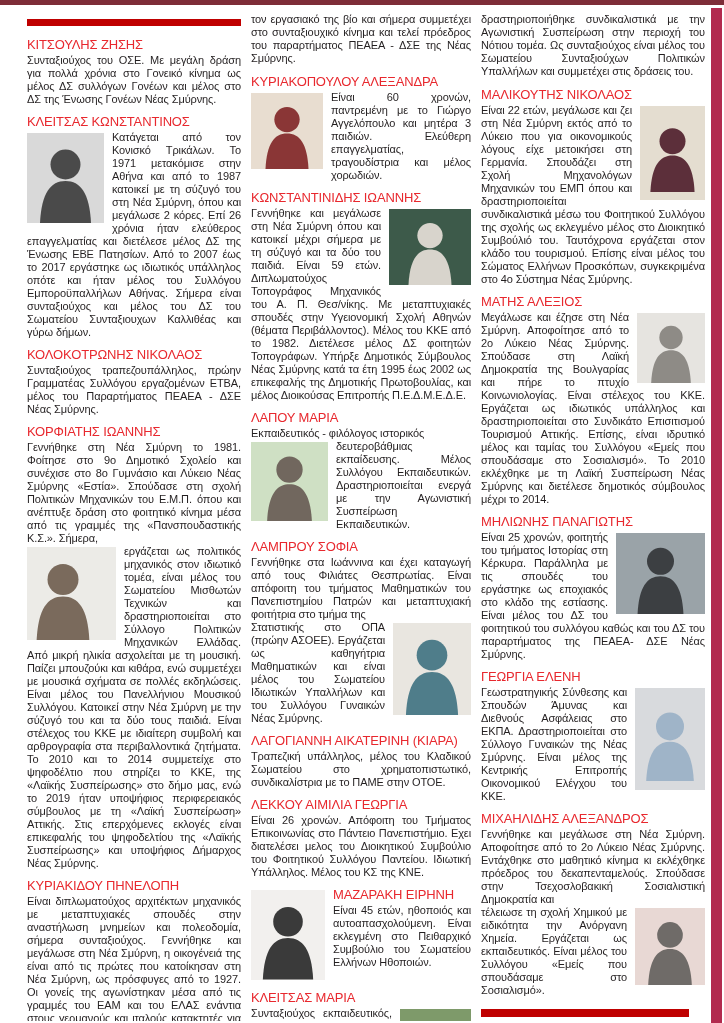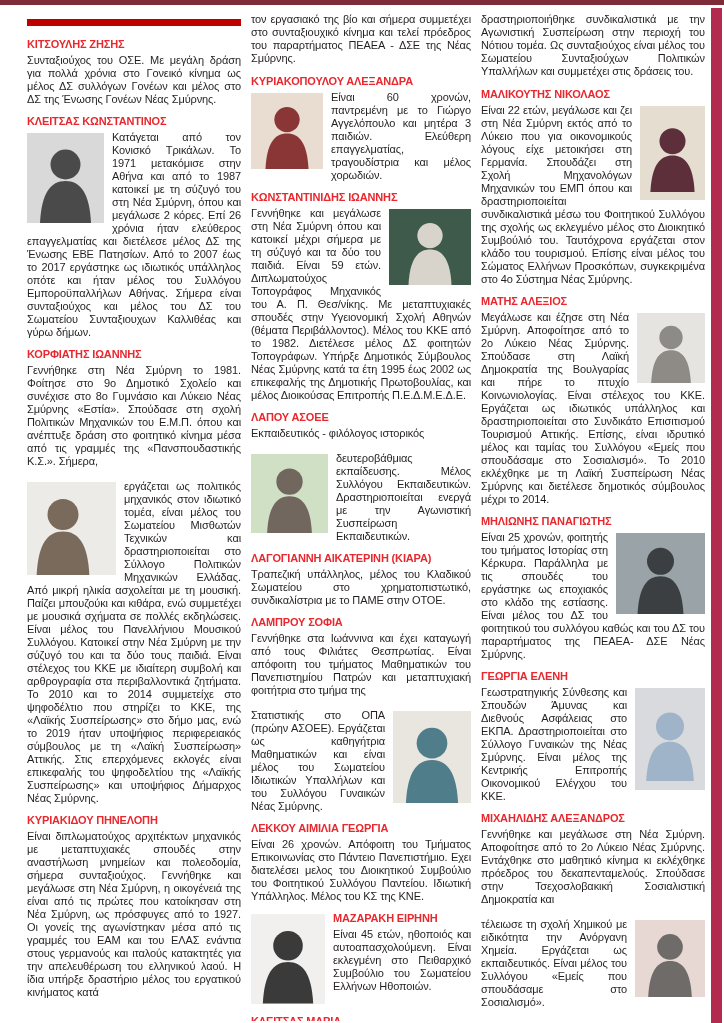--- a/index.html
+++ b/index.html
@@ -18,28 +18,28 @@
   .col-2 { width:220px; }
   .col-3 { width:224px; }
 
   .lead-bar { height:7px; width:100%; background:#bf0000; margin:6px 0 12px; }
   .end-bar { height:8px; width:208px; background:#bf0000; margin-top:12px; clear:both; }
 
   .entry { margin-bottom:9px; }
   .entry::after { content:""; display:block; clear:both; }
   .entry h3 {
     margin:0 0 3px; padding:0;
-    font-size:11px; font-weight:bold; color:#e8282e;
+    font-size:13px; font-weight:normal; color:#e8282e;
     letter-spacing:-0.15px; line-height:13px;
   }
   .bio {
     margin:0; font-size:11px; line-height:13px; color:#231f20;
     text-align:justify; letter-spacing:-0.1px;
   }
-  .bio + .bio-block, .bio-block + .bio { margin-top:12px; }
+  .bio + .bio-block, .bio-block + .bio { margin-top:0; }
   .cont { margin-bottom:10px; }
 
   .photo { position:relative; overflow:hidden; background:#ddd; }
   .photo svg { display:block; width:100%; height:100%; }
   .ph-left  { float:left;  margin:2px 8px 2px 0; }
   .ph-right { float:right; margin:2px 0 2px 8px; }
 
   .ph-kleitsas      { width:77px;  height:90px;  background:#d9d9d9; color:#4a4a4a; }
   .ph-korfiatis     { width:106px; height:93px;  background:#ecebe7; color:#7a6a5c; margin-left:-17px; }
   .ph-kyriakopoulou { width:72px;  height:76px;  background:#e8ddd0; color:#8a3636; }
@@ -77,20 +77,24 @@
           <div class="photo ph-left ph-kleitsas">
             <svg viewBox="0 0 100 120" xmlns="http://www.w3.org/2000/svg">
                 <circle cx="50" cy="42" r="20" fill="currentColor"></circle>
                 <path d="M50 64 C30 64 18 80 16 120 L84 120 C82 80 70 64 50 64 Z" fill="currentColor"></path>
               </svg>
           </div>
           <p class="bio">Κατάγεται από τον Κονισκό Τρικάλων. Το 1971 μετακόμισε στην Αθήνα και από το 1987 κατοικεί με τη σύζυγό του στη Νέα Σμύρνη, όπου και μεγάλωσε 2 κόρες. Επί 26 χρόνια ήταν ελεύθερος επαγγελματίας και διετέλεσε μέλος ΔΣ της Ένωσης ΕΒΕ Πατησίων. Από το 2007 έως το 2017 εργάστηκε ως ιδιωτικός υπάλληλος οπότε και ήταν μέλος του Συλλόγου Εμποροϋπαλλήλων Αθήνας. Σήμερα είναι συνταξιούχος και μέλος του ΔΣ του Σωματείου Συνταξιουχων Καλλιθέας και γύρω δήμων.</p>
         </div>
       </section>
 
+      <section class="entry">
+        <h3>ΚΟΛΟΚΟΤΡΩΝΗΣ ΝΙΚΟΛΑΟΣ</h3>
+        <p class="bio">Συνταξιούχος τραπεζουπάλληλος, πρώην Γραμματέας Συλλόγου εργαζομένων ΕΤΒΑ, μέλος του Παραρτήματος ΠΕΑΕΑ - ΔΣΕ Νέας Σμύρνης.</p>
+      </section>
 
       <section class="entry">
         <h3>ΚΟΡΦΙΑΤΗΣ ΙΩΑΝΝΗΣ</h3>
         <p class="bio">Γεννήθηκε στη Νέα Σμύρνη το 1981. Φοίτησε στο 9ο Δημοτικό Σχολείο και συνέχισε στο 8ο Γυμνάσιο και Λύκειο Νέας Σμύρνης «Εστία». Σπούδασε στη σχολή Πολιτικών Μηχανικών του Ε.Μ.Π. όπου και ανέπτυξε δράση στο φοιτητικό κίνημα μέσα από τις γραμμές της «Πανσπουδαστικής Κ.Σ.». Σήμερα,</p>
         <div class="bio-block">
           <div class="photo ph-left ph-korfiatis">
             <svg viewBox="0 0 100 120" xmlns="http://www.w3.org/2000/svg">
                 <circle cx="50" cy="42" r="20" fill="currentColor"></circle>
                 <path d="M50 64 C30 64 18 80 16 120 L84 120 C82 80 70 64 50 64 Z" fill="currentColor"></path>
               </svg>
@@ -129,53 +133,53 @@
             <svg viewBox="0 0 100 120" xmlns="http://www.w3.org/2000/svg">
                 <circle cx="50" cy="42" r="20" fill="currentColor"></circle>
                 <path d="M50 64 C30 64 18 80 16 120 L84 120 C82 80 70 64 50 64 Z" fill="currentColor"></path>
               </svg>
           </div>
           <p class="bio">Γεννήθηκε και μεγάλωσε στη Νέα Σμύρνη όπου και κατοικεί μέχρι σήμερα με τη σύζυγό και τα δύο του παιδιά. Είναι 59 ετών. Διπλωματούχος Τοπογράφος Μηχανικός του Α. Π. Θεσ/νίκης. Με μεταπτυχιακές σπουδές στην Υγειονομική Σχολή Αθηνών (θέματα Περιβάλλοντος). Μέλος του ΚΚΕ από το 1982. Διετέλεσε μέλος ΔΣ φοιτητών Τοπογράφων. Υπήρξε Δημοτικός Σύμβουλος Νέας Σμύρνης κατά τα έτη 1995 έως 2002 ως επικεφαλής της Δημοτικής Πρωτοβουλίας, και μέλος Διοικούσας Επιτροπής Π.Ε.Δ.Μ.Ε.Δ.Ε.</p>
         </div>
       </section>
 
       <section class="entry">
-        <h3>ΛΑΠΟΥ ΑΣΟΕΕ</h3>
+        <h3>ΛΑΠΟΥ ΜΑΡΙΑ</h3>
         <p class="bio">Εκπαιδευτικός - φιλόλογος ιστορικός</p>
         <div class="bio-block">
           <div class="photo ph-left ph-lapou">
             <svg viewBox="0 0 100 120" xmlns="http://www.w3.org/2000/svg">
                 <circle cx="50" cy="42" r="20" fill="currentColor"></circle>
                 <path d="M50 64 C30 64 18 80 16 120 L84 120 C82 80 70 64 50 64 Z" fill="currentColor"></path>
               </svg>
           </div>
           <p class="bio">δευτεροβάθμιας εκπαίδευσης. Μέλος Συλλόγου Εκπαιδευτικών. Δραστηριοποιείται ενεργά με την Αγωνιστική Συσπείρωση Εκπαιδευτικών.</p>
+        </div>
+      </section>
+
+      <section class="entry">
+        <h3>ΛΑΜΠΡΟΥ ΣΟΦΙΑ</h3>
+        <p class="bio">Γεννήθηκε στα Ιωάννινα και έχει καταγωγή από τους Φιλιάτες Θεσπρωτίας. Είναι απόφοιτη του τμήματος Μαθηματικών του Πανεπιστημίου Πατρών και μεταπτυχιακή φοιτήτρια στο τμήμα της</p>
+        <div class="bio-block">
+          <div class="photo ph-right ph-lamprou">
+            <svg viewBox="0 0 100 120" xmlns="http://www.w3.org/2000/svg">
+                <circle cx="50" cy="42" r="20" fill="currentColor"></circle>
+                <path d="M50 64 C30 64 18 80 16 120 L84 120 C82 80 70 64 50 64 Z" fill="currentColor"></path>
+              </svg>
+          </div>
+          <p class="bio">Στατιστικής στο ΟΠΑ (πρώην ΑΣΟΕΕ). Εργάζεται ως καθηγήτρια Μαθηματικών και είναι μέλος του Σωματείου Ιδιωτικών Υπαλλήλων και του Συλλόγου Γυναικών Νέας Σμύρνης.</p>
         </div>
       </section>
 
       <section class="entry">
         <h3>ΛΑΓΟΓΙΑΝΝΗ ΑΙΚΑΤΕΡΙΝΗ (ΚΙΑΡΑ)</h3>
         <p class="bio">Τραπεζική υπάλληλος, μέλος του Κλαδικού Σωματείου στο χρηματοπιστωτικό, συνδικαλίστρια με το ΠΑΜΕ στην ΟΤΟΕ.</p>
       </section>
 
       <section class="entry">
-        <h3>ΛΑΜΠΡΟΥ ΣΟΦΙΑ</h3>
-        <p class="bio">Γεννήθηκε στα Ιωάννινα και έχει καταγωγή από τους Φιλιάτες Θεσπρωτίας. Είναι απόφοιτη του τμήματος Μαθηματικών του Πανεπιστημίου Πατρών και μεταπτυχιακή φοιτήτρια στο τμήμα της</p>
-        <div class="bio-block">
-          <div class="photo ph-right ph-lamprou">
-            <svg viewBox="0 0 100 120" xmlns="http://www.w3.org/2000/svg">
-                <circle cx="50" cy="42" r="20" fill="currentColor"></circle>
-                <path d="M50 64 C30 64 18 80 16 120 L84 120 C82 80 70 64 50 64 Z" fill="currentColor"></path>
-              </svg>
-          </div>
-          <p class="bio">Στατιστικής στο ΟΠΑ (πρώην ΑΣΟΕΕ). Εργάζεται ως καθηγήτρια Μαθηματικών και είναι μέλος του Σωματείου Ιδιωτικών Υπαλλήλων και του Συλλόγου Γυναικών Νέας Σμύρνης.</p>
-        </div>
-      </section>
-
-      <section class="entry">
         <h3>ΛΕΚΚΟΥ ΑΙΜΙΛΙΑ ΓΕΩΡΓΙΑ</h3>
         <p class="bio">Είναι 26 χρονών. Απόφοιτη του Τμήματος Επικοινωνίας στο Πάντειο Πανεπιστήμιο. Εχει διατελέσει μελος του Διοικητικού Συμβούλιο του Φοιτητικού Συλλόγου Παντείου. Ιδιωτική Υπάλληλος. Μέλος του ΚΣ της ΚΝΕ.</p>
       </section>
 
       <section class="entry">
         <div class="bio-block">
           <div class="photo ph-left ph-ligatou">
             <svg viewBox="0 0 100 120" xmlns="http://www.w3.org/2000/svg">
                 <circle cx="50" cy="42" r="20" fill="currentColor"></circle>
                 <path d="M50 64 C30 64 18 80 16 120 L84 120 C82 80 70 64 50 64 Z" fill="currentColor"></path>

